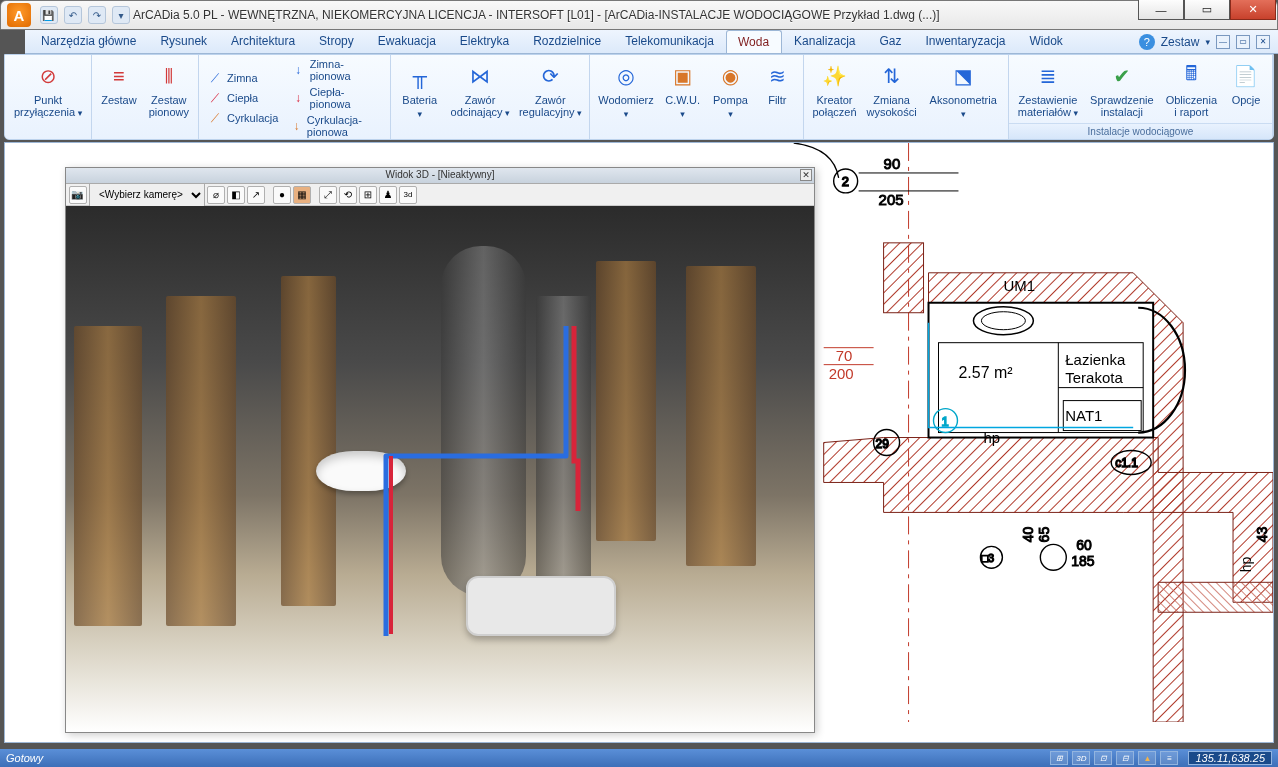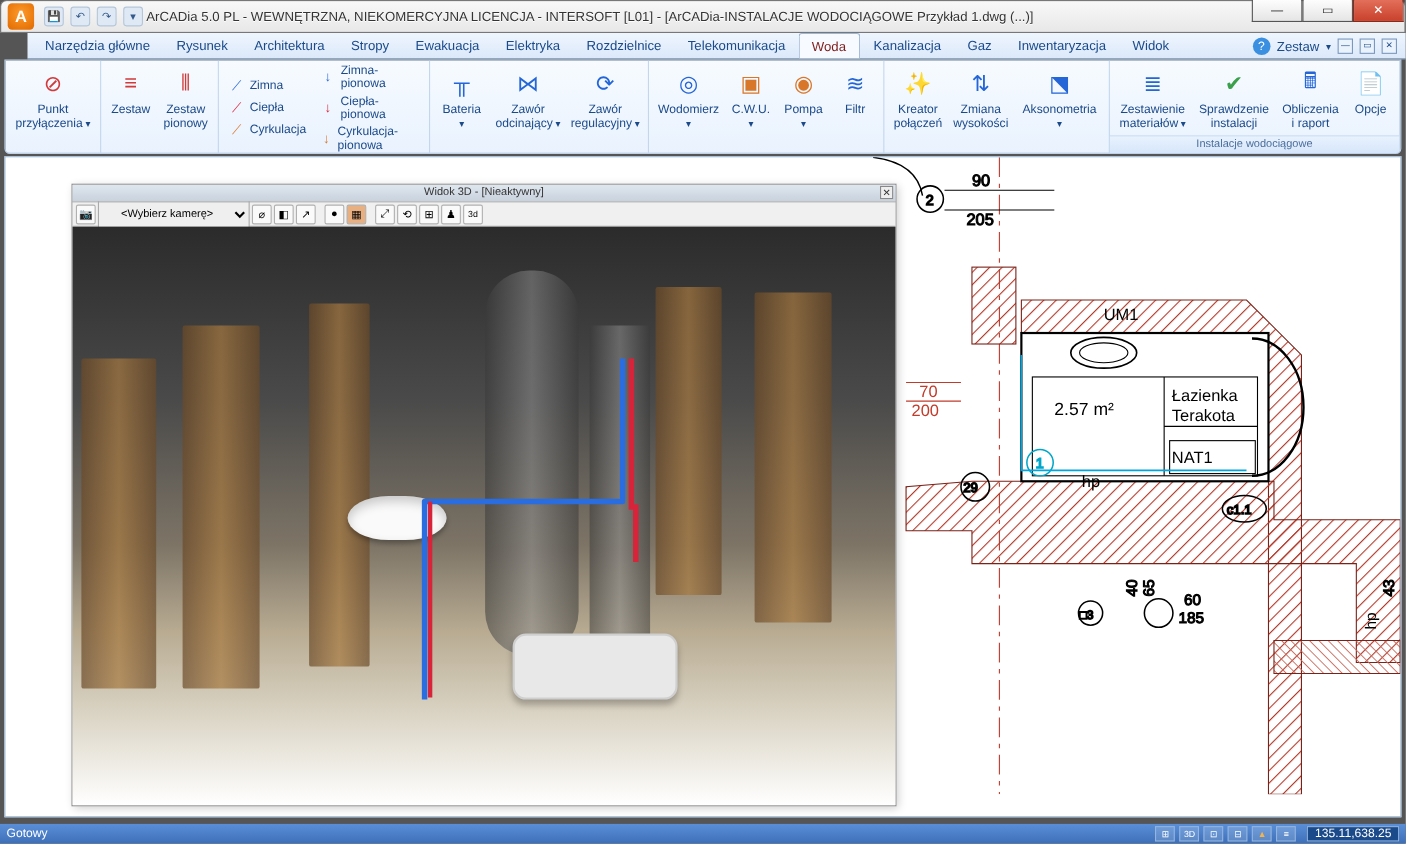--- a/index.html
+++ b/index.html
@@ -26,28 +26,28 @@
   .small-btn-row { display:flex;align-items:center;gap:4px;padding:1px 4px;cursor:pointer;border-radius:2px;font-size:11px;color:#1a4a8a;}
   .small-btn-row .icon { width:16px;height:16px;display:inline-flex;align-items:center;justify-content:center;font-size:12px;}
   .panel-title-bar { height:16px;font-size:10px;color:#4a6e9c;text-align:center;background:linear-gradient(#e9f2fe,#d6e6fa);border-top:1px solid #cadcf2;margin:0 -4px;display:flex;align-items:center;justify-content:center;}
   .workspace { position:absolute; left:4px; right:4px; top:142px; bottom:24px; background:#fff; border:1px solid #9db7d6;}
   .drawing-canvas { position:absolute; inset:0; }
   .viewer3d { position:absolute; left:60px; top:24px; width:750px; height:566px; background:#fff; border:1px solid #888; box-shadow:2px 2px 8px rgba(0,0,0,.2); }
   .viewer3d .titlebar { height:16px; background:linear-gradient(#dfe6ee,#c8d2dd); font-size:10px; text-align:center; color:#333; border-bottom:1px solid #aaa; padding-top:1px; position:relative;}
   .viewer3d .titlebar .x { position:absolute; right:2px; top:1px; width:12px;height:12px;border:1px solid #888;background:#eee;font-size:9px;line-height:10px;cursor:pointer;}
   .viewer3d .toolbar { height:22px; background:#f0f0f0; border-bottom:1px solid #ccc; display:flex;align-items:center;gap:2px;padding:0 3px;}
   .viewer3d .toolbar .tb-btn { width:18px;height:18px;border:1px solid #b0b0b0;background:#fafafa;border-radius:2px;display:flex;align-items:center;justify-content:center;font-size:10px;cursor:pointer;}
-  .viewer3d .toolbar .tb-select { font-size:10px;height:32px;border:1px solid #aaa;padding:0 16px;}
+  .viewer3d .toolbar .tb-select { font-size:10px;height:32px;border:1px solid #aaa;padding:0 5px;}
   .viewer3d .render { position:absolute; left:0;right:0;top:38px;bottom:0; background:
      linear-gradient(180deg,#2b2b2b 0%, #4a4a4a 30%, #7d7466 55%, #b8ab92 70%, #dcd6c7 85%, #fff 100%);
      overflow:hidden;}
   .pillar { position:absolute;background:linear-gradient(90deg,#3a3a3a,#8a8a8a,#3a3a3a);opacity:.55;border-radius:3px;}
   .panel-wood { position:absolute;background:linear-gradient(90deg,#6b4a28,#a7793f,#6b4a28);opacity:.7;border-radius:2px;}
   .sink3d { position:absolute; width:90px;height:40px;background:#fafafa;border-radius:50%/60%;box-shadow:inset 0 5px 10px rgba(0,0,0,.2), 0 3px 5px rgba(0,0,0,.3);}
-  .status-bar { position:absolute;left:0;right:0;bottom:0;height:18px;background:linear-gradient(#5a8fd8,#3d6fb8);color:#fff;font-size:11px;display:flex;align-items:center;padding:0 6px;}
+  .status-bar { position:absolute;left:0;right:0;bottom:0;height:18px;background:linear-gradient(#5a8fd8,#3d6fb8);color:#fff;font-size:11px;display:flex;align-items:center;padding:0 6px;font-style:italic;}
   .status-icons { margin-left:auto;display:flex;gap:4px;align-items:center;}
   .status-icons .sbtn { width:18px;height:14px;border:1px solid #92b4df;background:rgba(255,255,255,.15);font-size:8px;display:flex;align-items:center;justify-content:center;cursor:pointer;}
   .coord-box { background:#1a4a8a;border:1px solid #92b4df;color:#fff;padding:0 6px;font-size:11px;margin-left:6px;}
   .cmdline { position:absolute;left:0;right:0;bottom:0;height:16px;background:#f5f7fa;border-top:1px solid #ccc;font-size:11px;color:#335a8a;display:flex;gap:30px;padding:0 4px;align-items:center;}
   .drop-arrow::after{content:" ▾";font-size:9px;}
   
   .dwg-text { font-family:Arial,sans-serif; }
 </style>
 </head>
 <body>

